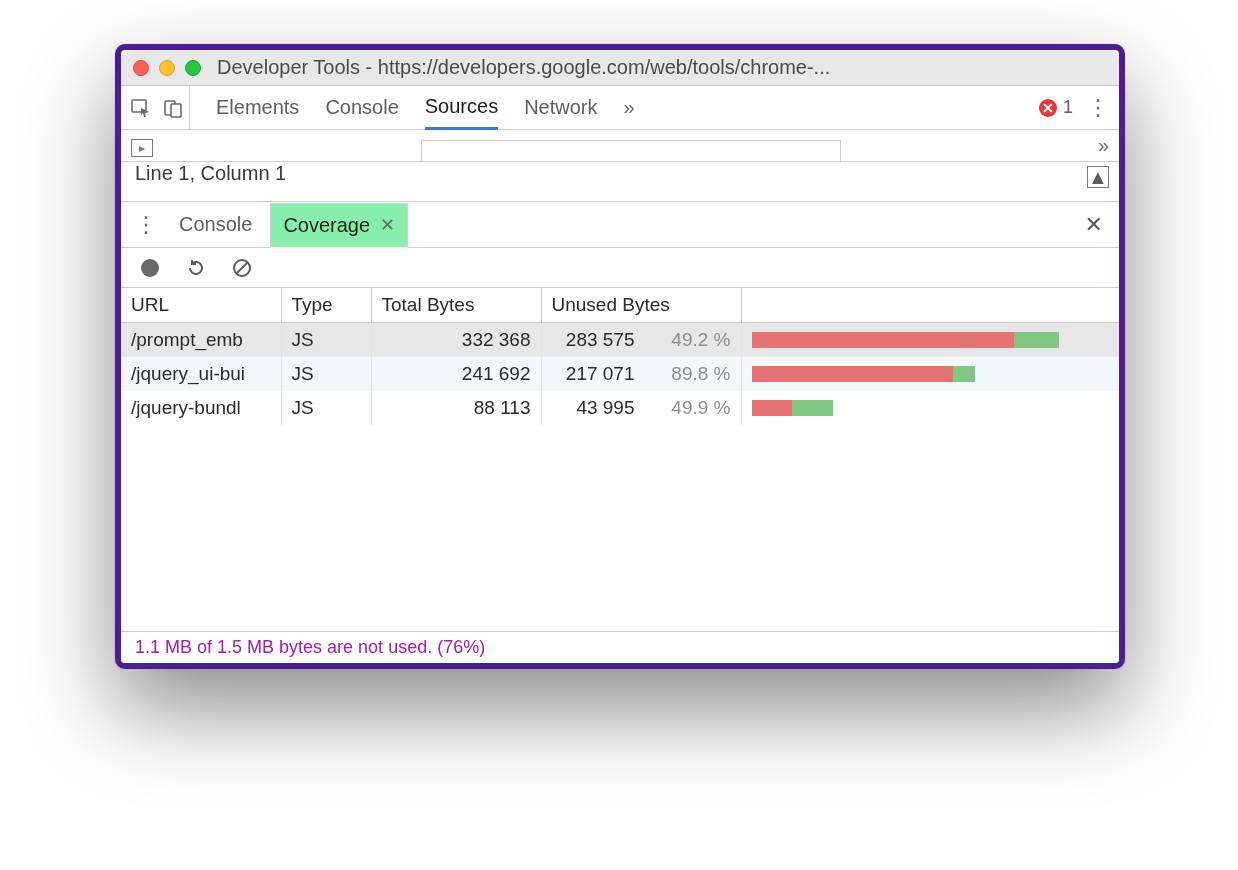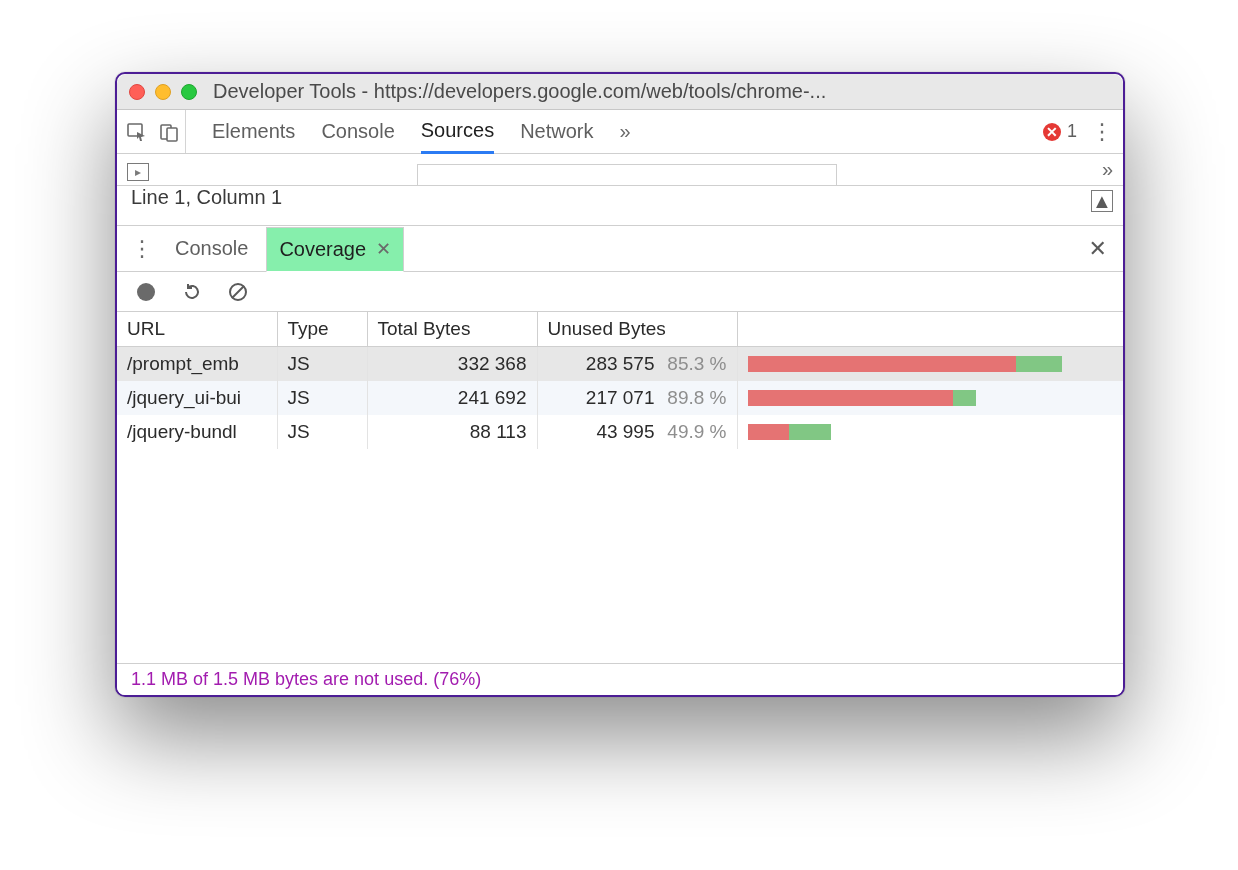--- a/index.html
+++ b/index.html
@@ -6,25 +6,25 @@
   body {
     width: 1238px;
     height: 870px;
     font-family: -apple-system, "Helvetica Neue", Arial, sans-serif;
     background: transparent;
     position: relative;
   }
   .window {
     position: absolute;
     left: 115px;
-    top: 72px;
+    top: 44px;
     width: 1010px;
     height: 625px;
     background: #fff;
-    border: 2px solid #4c1d95;
+    border: 6px solid #4c1d95;
     border-radius: 10px;
     box-shadow: 0 40px 90px rgba(0,0,0,0.45), 0 0 0 1px rgba(0,0,0,0.05);
     overflow: hidden;
     display: flex;
     flex-direction: column;
   }
   
   .titlebar {
     height: 36px;
     background: #e8e8e8;
@@ -194,21 +194,21 @@
     border-right: 1px solid #e3e3e3;
     padding: 6px 10px;
     white-space:nowrap;
     overflow:hidden;
     text-overflow: clip;
   }
   td:last-child { border-right:none; }
   tbody tr:nth-child(even) { background:#f4f7fb; }
   tbody tr.selected { background:#e7e7e7; }
   td.num { text-align:right; }
-  .unused-cell { display:flex; gap:0; }
+  .unused-cell { display:flex; gap:24px; }
   .unused-cell .bytes { flex:1; text-align:right;}
   .unused-cell .pct { color:#8e8e8e; min-width:72px; text-align:right;}
   .bar-wrap { position:relative; height:18px; }
   .bar-track {
     position:absolute; left:0; top:1px; height:16px;
     display:flex;
   }
   .seg-red   { background:#e57373; height:100%; }
   .seg-green { background:#81c784; height:100%; }
   
@@ -323,21 +323,21 @@
         </tr>
       </thead>
       <tbody id="cov-body">
           <tr class="selected">
             <td>/prompt_emb</td>
             <td>JS</td>
             <td class="num">332 368</td>
             <td>
               <div class="unused-cell">
                 <span class="bytes">283 575</span>
-                <span class="pct">85.3 %</span>
+                <span class="pct">49.2 %</span>
               </div>
             </td>
             <td>
               <div class="bar-wrap">
                 <div class="bar-track" style="width: 86.1144%;">
                   <div class="seg-red" style="width: 85.3196%;"></div>
                   <div class="seg-green" style="width: 14.6804%;"></div>
                 </div>
               </div>
             </td>

